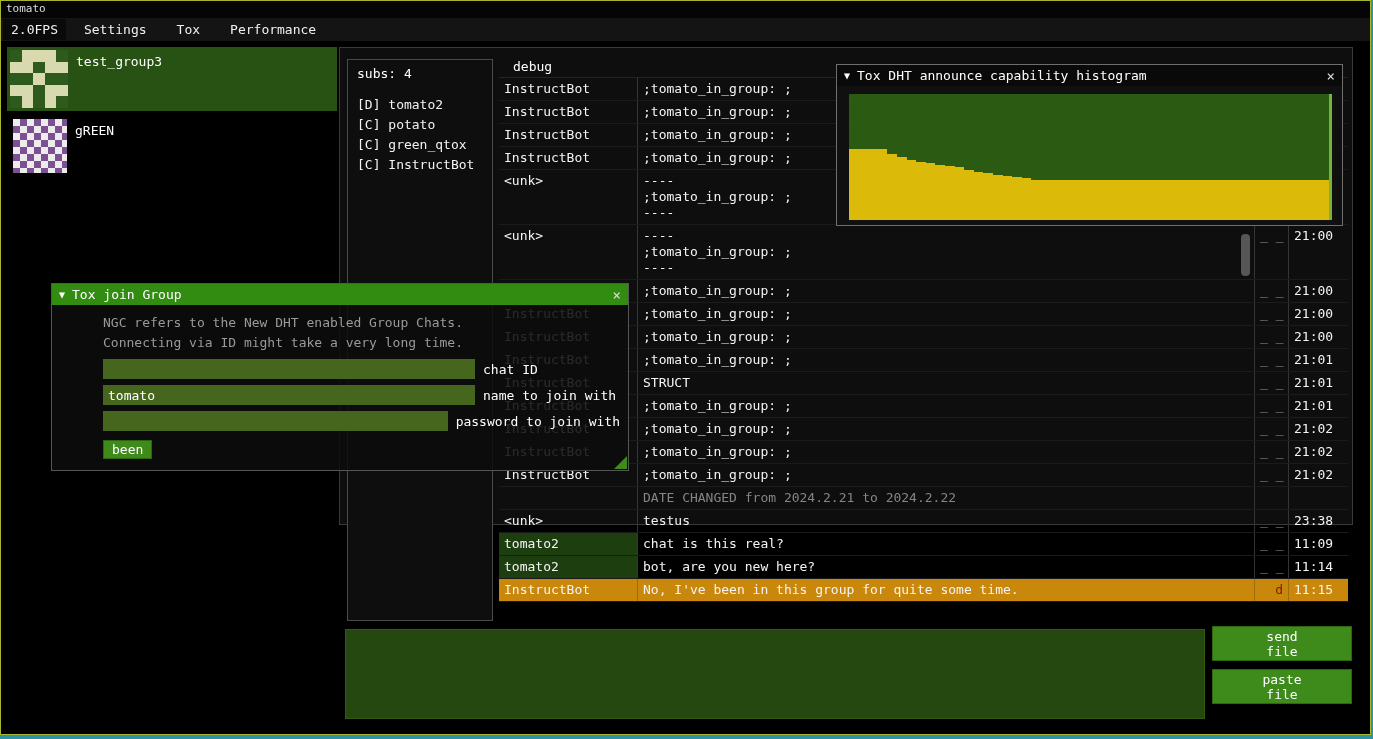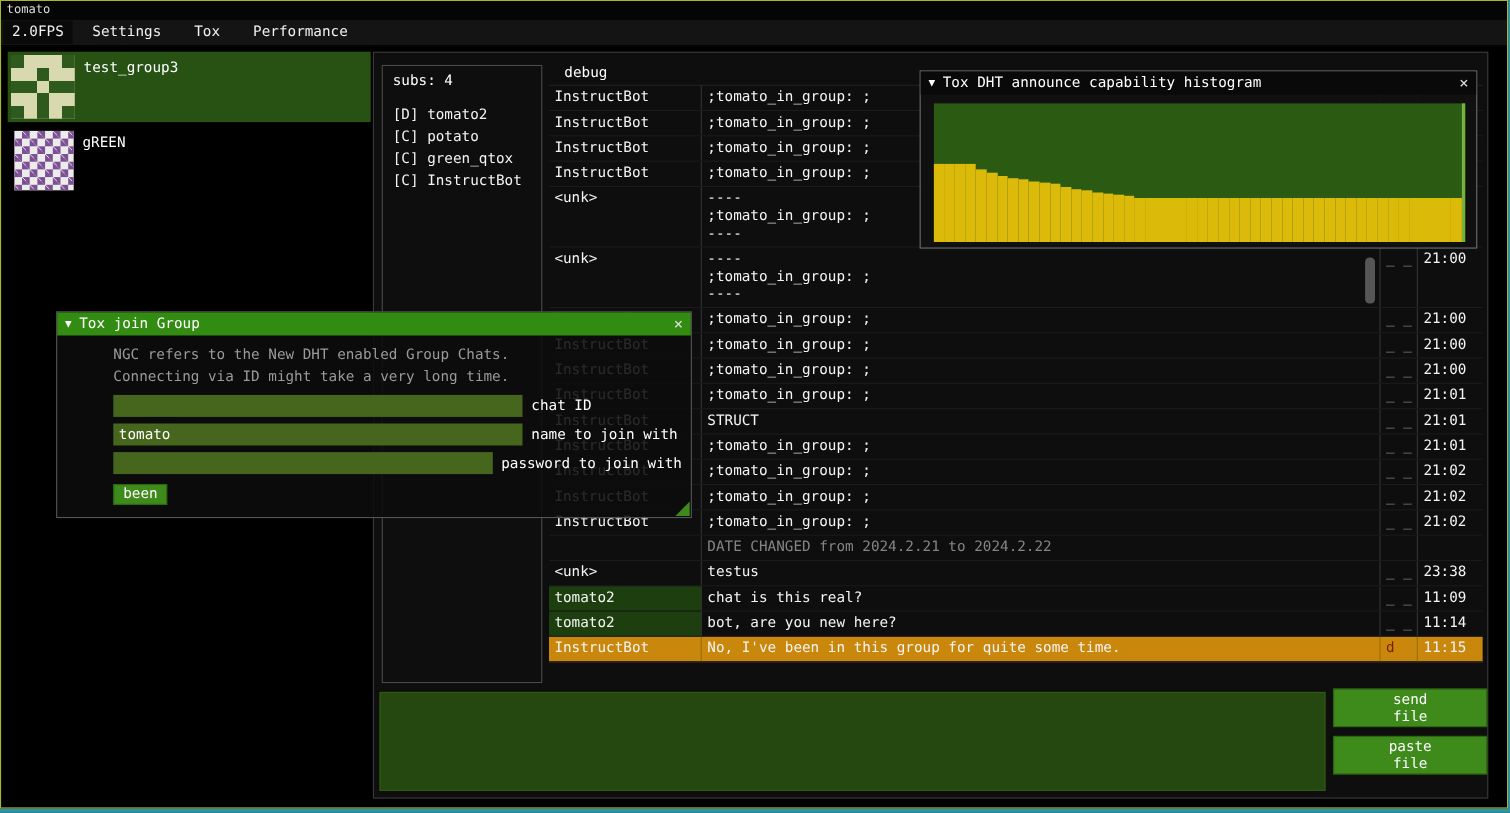--- a/index.html
+++ b/index.html
@@ -19,33 +19,33 @@
   .avatar1{width:58px;height:58px;flex:0 0 58px;}
   .avatar2{width:54px;height:54px;flex:0 0 54px;margin-left:3px;
     background-color:#ececec;
     background-image:
       linear-gradient(45deg,#7d4f93 25%,transparent 25%,transparent 75%,#7d4f93 75%),
       linear-gradient(45deg,#7d4f93 25%,transparent 25%,transparent 75%,#7d4f93 75%);
     background-position:0 0,7px 7px;background-size:14px 14px;}
   .group-name{padding-top:4px;color:#ffffff;}
 
   
-  .main-window{position:absolute;left:338px;top:46px;width:1014px;height:679px;border:1px solid #3a3a3a;background:#0e0e0e;}
+  .main-window{position:absolute;left:338px;top:46px;width:1014px;height:478px;border:1px solid #3a3a3a;background:#0e0e0e;}
   .subs-panel{position:absolute;left:7px;top:11px;width:146px;height:562px;border:1px solid #4a4a4a;padding:6px 9px;background:#0e0e0e;}
   .subs-header{margin-bottom:14px;color:#ffffff;}
   .member{line-height:20px;white-space:nowrap;color:#f2f2f2;}
 
   .chat-panel{position:absolute;left:159px;top:11px;width:849px;height:566px;}
   .chat-tab{height:18px;padding-left:14px;color:#ffffff;}
   .chat-log{position:absolute;top:18px;left:0;right:0;bottom:0;overflow:hidden;border-top:1px solid #242424;}
   .crow{display:grid;grid-template-columns:139px 617px 34px 1fr;min-height:22px;border-bottom:1px solid #1b1b1b;}
   .crow>div{padding:3px 5px;line-height:16px;}
   .cname{border-right:1px solid #343434;white-space:nowrap;overflow:hidden;color:#f4f4f4;}
   .cmsg{border-right:1px solid #343434;white-space:pre-line;color:#f4f4f4;}
-  .cflags{border-right:1px solid #343434;color:#9a9a9a;white-space:nowrap;padding-left:4px;}
+  .cflags{border-right:1px solid #343434;color:#9a9a9a;white-space:nowrap;padding-left:4px;text-align:right;}
   .ctime{white-space:nowrap;color:#f4f4f4;}
   .daterow .cmsg{color:#858585;}
   .me .cname{background:#1d3f10;}
   .hl{background:#c9870b;}
   .hl .cflags{color:#7d1d00;}
   .hl .cname,.hl .cmsg,.hl .cflags{border-right-color:#a06c08;}
   .scroll-thumb{position:absolute;left:742px;top:175px;width:9px;height:42px;background:#565656;border-radius:4px;}
 
   
   .composer-input{position:absolute;left:5px;top:581px;width:860px;height:90px;background:#24480f;border:1px solid #315a10;color:#ffffff;font:inherit;resize:none;outline:none;}

